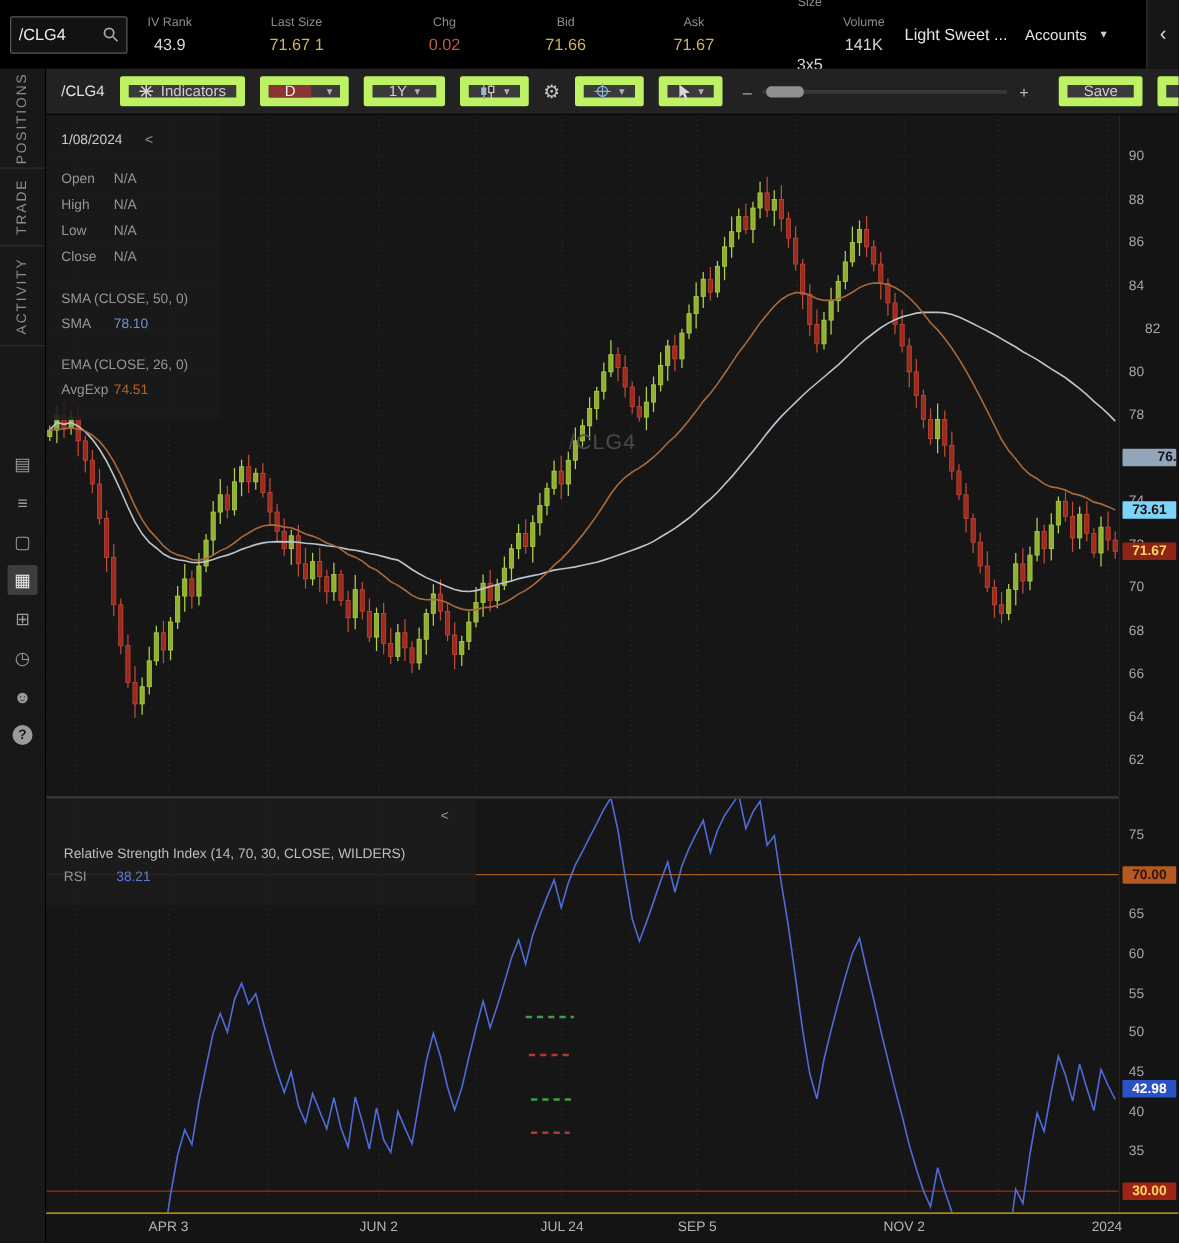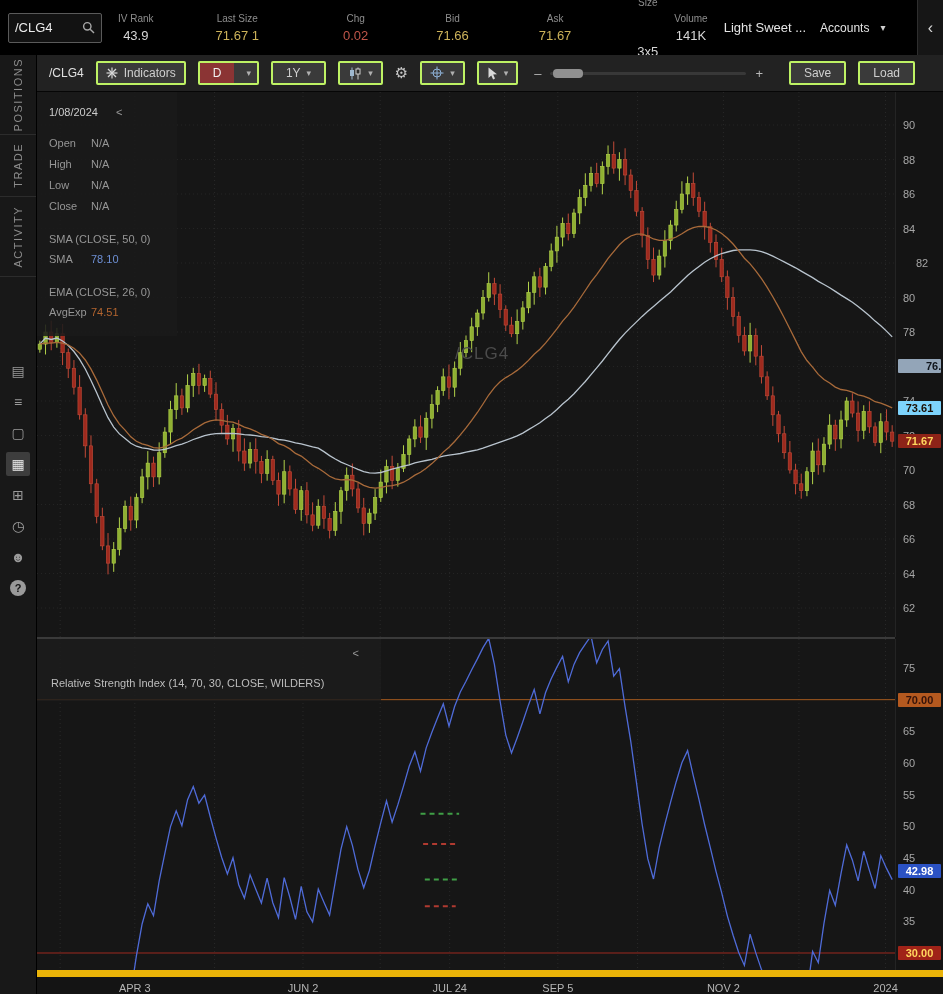--- a/index.html
+++ b/index.html
@@ -24,21 +24,21 @@
 .side-tab{display:flex;align-items:center;justify-content:center;border-bottom:1px solid #2c2c2c;cursor:pointer}
 .side-tab span{writing-mode:vertical-rl;transform:rotate(180deg);font-size:11px;letter-spacing:1.5px;color:#8d8d8d;white-space:nowrap}
 .side-icons{display:flex;flex-direction:column;align-items:center;gap:7px;margin-top:82px}
 .side-icon{width:24px;height:24px;border-radius:2px;display:flex;align-items:center;justify-content:center;font-size:14px;color:#9a9a9a;cursor:pointer}
 .side-icon.active{background:#3d3d3d;color:#eaeaea}
 .side-icon .round{width:16px;height:16px;border-radius:50%;background:#9a9a9a;color:#151515;font-size:11px;font-weight:bold;display:flex;align-items:center;justify-content:center}
 
 
 .toolbar{position:absolute;top:55px;left:37px;right:0;height:37px;background:#222;border-bottom:1px solid #060606;display:flex;align-items:center;padding:0 12px;gap:12px}
 .tb-symbol{font-size:12px;color:#e0e0e0;flex:none}
-.tbtn{height:24px;background:#3a3a3a;border:2px solid #bef264;border-radius:2px;color:#cfcfcf;font-size:12px;display:flex;align-items:center;padding:0 8px;gap:6px;cursor:pointer;flex:none}
+.tbtn{height:24px;background:#3a3a3a;border:7px solid #bef264;border-radius:2px;color:#cfcfcf;font-size:12px;display:flex;align-items:center;padding:0 8px;gap:6px;cursor:pointer;flex:none}
 .tbtn .chev{font-size:9px;color:#b0b0b0}
 .agg{padding:0}
 .agg .agg-d{align-self:stretch;display:flex;align-items:center;padding:0 13px;background:#8b3434;color:#f0f0f0;border-radius:1px 0 0 1px}
 .agg .chev{padding:0 6px}
 .tool-icon{font-size:15px;color:#c6c6c6;cursor:pointer;flex:none}
 .zoom{display:flex;align-items:center;gap:9px;margin-left:4px;flex:none}
 .zoom .sign{color:#b8b8b8;font-size:13px;cursor:pointer}
 .zoom-track{position:relative;width:196px;height:3px;background:#383838;border-radius:2px;cursor:pointer}
 .zoom-handle{position:absolute;left:3px;top:-3px;width:30px;height:9px;border-radius:4px;background:#909090;cursor:grab}
 .tb-spacer{flex:1}
@@ -48,21 +48,21 @@
 
 .chart{position:absolute;top:92px;left:37px;width:858px;height:545px;background:#161616;overflow:hidden;cursor:crosshair}
 .panel-divider{position:absolute;top:637px;left:37px;width:858px;height:2px;background:#3a3a3a;cursor:row-resize}
 .rsi{position:absolute;top:639px;left:37px;width:858px;height:331px;background:#161616;overflow:hidden;cursor:crosshair}
 .watermark{position:absolute;top:252px;left:418px;font-size:17px;letter-spacing:1px;color:#4b4b4b}
 .yaxis{position:absolute;left:895px;width:48px;background:#141414;border-left:1px solid #242424}
 .yaxis.main{top:92px;height:545px}
 .yaxis.rsi{top:639px;height:331px}
 .tick{position:absolute;left:7px;font-size:11px;color:#a6a6a6}
 .badge{position:absolute;left:2px;width:43px;text-align:center;font-size:11px;font-weight:bold;padding:1px 0;border-radius:1px}
-.xaxis{position:absolute;top:970px;left:37px;right:0;height:24px;background:#141414;border-top:7px solid #eab308}
+.xaxis{position:absolute;top:970px;left:37px;right:0;height:24px;background:#141414;border-top:1px solid #eab308}
 .xlabel{position:absolute;top:5px;transform:translateX(-50%);font-size:11px;color:#b4b4b4;white-space:nowrap}
 
 
 .chart-info{position:absolute;top:0;left:0;width:140px;background:rgba(26,26,26,0.88);padding:10px 12px 14px;font-size:11px}
 .ci-head{display:flex;align-items:center;height:20px;margin-bottom:10px}
 .ci-head .ci-date{color:#cbcbcb}
 .ci-head .ci-collapse{margin-left:18px;color:#9a9a9a;cursor:pointer}
 .ci-row{display:flex;align-items:center;height:21px}
 .ci-row .ci-l{width:42px;color:#969696}
 .ci-row .ci-v{color:#969696}
@@ -609,20 +609,24 @@
         <line x1="0" y1="313.99850000000004" x2="858" y2="313.99850000000004" stroke="#9e2a20" stroke-width="1"></line>
         <line x1="383.526" y1="174.66590000000002" x2="422.13599999999997" y2="174.66590000000002" stroke="#3f9e46" stroke-width="2" stroke-dasharray="5,4"></line>
         <line x1="386.1" y1="205.06574" x2="418.704" y2="205.06574" stroke="#b03a30" stroke-width="2" stroke-dasharray="5,4"></line>
         <line x1="387.81600000000003" y1="240.53222" x2="422.13599999999997" y2="240.53222" stroke="#3f9e46" stroke-width="2" stroke-dasharray="5,4"></line>
         <line x1="387.81600000000003" y1="267.13208000000003" x2="418.704" y2="267.13208000000003" stroke="#b03a30" stroke-width="2" stroke-dasharray="5,4"></line>
         <polyline points="82.4,385.5 88.1,346.5 93.8,354.0 99.4,316.8 105.1,285.0 110.8,264.8 116.5,276.7 122.2,241.9 127.8,214.7 133.5,187.6 139.2,171.8 144.9,186.7 150.6,160.7 156.3,147.6 161.9,164.2 167.6,156.0 173.3,178.0 179.0,198.8 184.7,218.5 190.4,235.0 196.0,218.7 201.7,245.7 207.4,259.1 213.1,235.8 218.8,250.2 224.4,264.0 230.1,239.2 235.8,263.7 241.5,278.6 247.2,238.6 252.9,258.5 258.5,280.3 264.2,247.4 269.9,272.8 275.6,282.9 281.3,250.1 286.9,263.3 292.6,276.0 298.3,242.7 304.0,210.1 309.7,187.6 315.4,206.4 321.0,230.6 326.7,248.8 332.4,231.5 338.1,206.7 343.8,183.6 349.5,161.9 355.1,183.2 360.8,165.9 366.5,147.1 372.2,127.3 377.9,112.8 383.5,132.2 389.2,108.9 394.9,93.3 400.6,78.7 406.3,64.9 412.0,87.2 417.6,67.5 423.3,52.9 429.0,42.2 434.7,30.7 440.4,19.9 446.0,8.6 451.7,-0.7 457.4,25.4 463.1,62.2 468.8,96.1 474.5,114.0 480.1,98.9 485.8,82.7 491.5,65.9 497.2,50.6 502.9,74.8 508.5,53.8 514.2,39.7 519.9,28.1 525.6,17.3 531.3,42.9 537.0,25.4 542.6,13.6 548.3,5.1 554.0,-3.1 559.7,23.8 565.4,10.5 571.1,1.9 576.7,37.2 582.4,29.6 588.1,67.8 593.8,102.6 599.5,143.8 605.1,185.0 610.8,219.9 616.5,240.0 622.2,208.6 627.9,185.1 633.6,163.1 639.2,142.7 644.9,123.7 650.6,111.6 656.3,136.8 662.0,160.6 667.6,185.5 673.3,208.7 679.0,232.3 684.7,253.8 690.4,277.1 696.1,296.2 701.7,313.4 707.4,326.4 713.1,295.2 718.8,313.9 724.5,330.6 730.2,344.4 735.8,357.0 741.5,368.6 747.2,379.1 752.9,388.0 758.6,394.7 764.2,398.0 769.9,354.8 775.6,312.4 781.3,323.7 787.0,284.2 792.7,251.4 798.3,266.2 804.0,234.6 809.7,205.9 815.4,221.2 821.1,241.9 826.7,212.3 832.4,231.4 838.1,249.5 843.8,216.6 849.5,229.4 855.2,240.6" fill="none" stroke="#4f6bd8" stroke-width="1.3"></polyline>
       </svg>
     <div class="rsi-info">
       <div class="ri-collapse">&lt;</div>
       <div class="ri-title">Relative Strength Index (14, 70, 30, CLOSE, WILDERS)</div>
+      <div class="ci-row">
+          <span class="ci-l">RSI</span>
+          <span class="ci-v blue2">38.21</span>
+        </div>
     </div>
   </div>
 
   <div class="yaxis main">
       <div class="tick" style="top: 27px;">90</div>
       <div class="tick" style="top: 61.5px;">88</div>
       <div class="tick" style="top: 96px;">86</div>
       <div class="tick" style="top: 130.5px;">84</div>
       <div class="tick" style="top: 165px; padding-left: 13px;">82</div>
       <div class="tick" style="top: 199.5px;">80</div>

